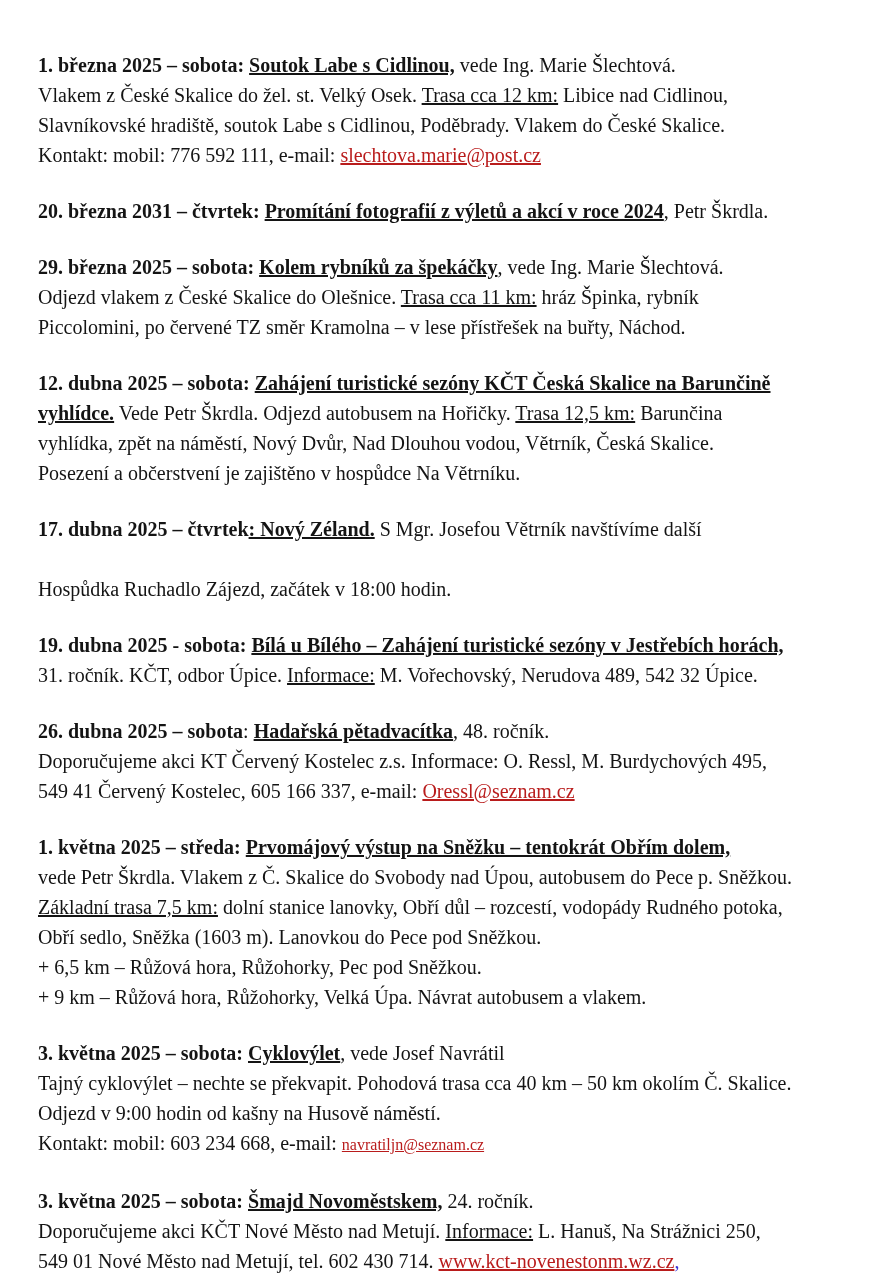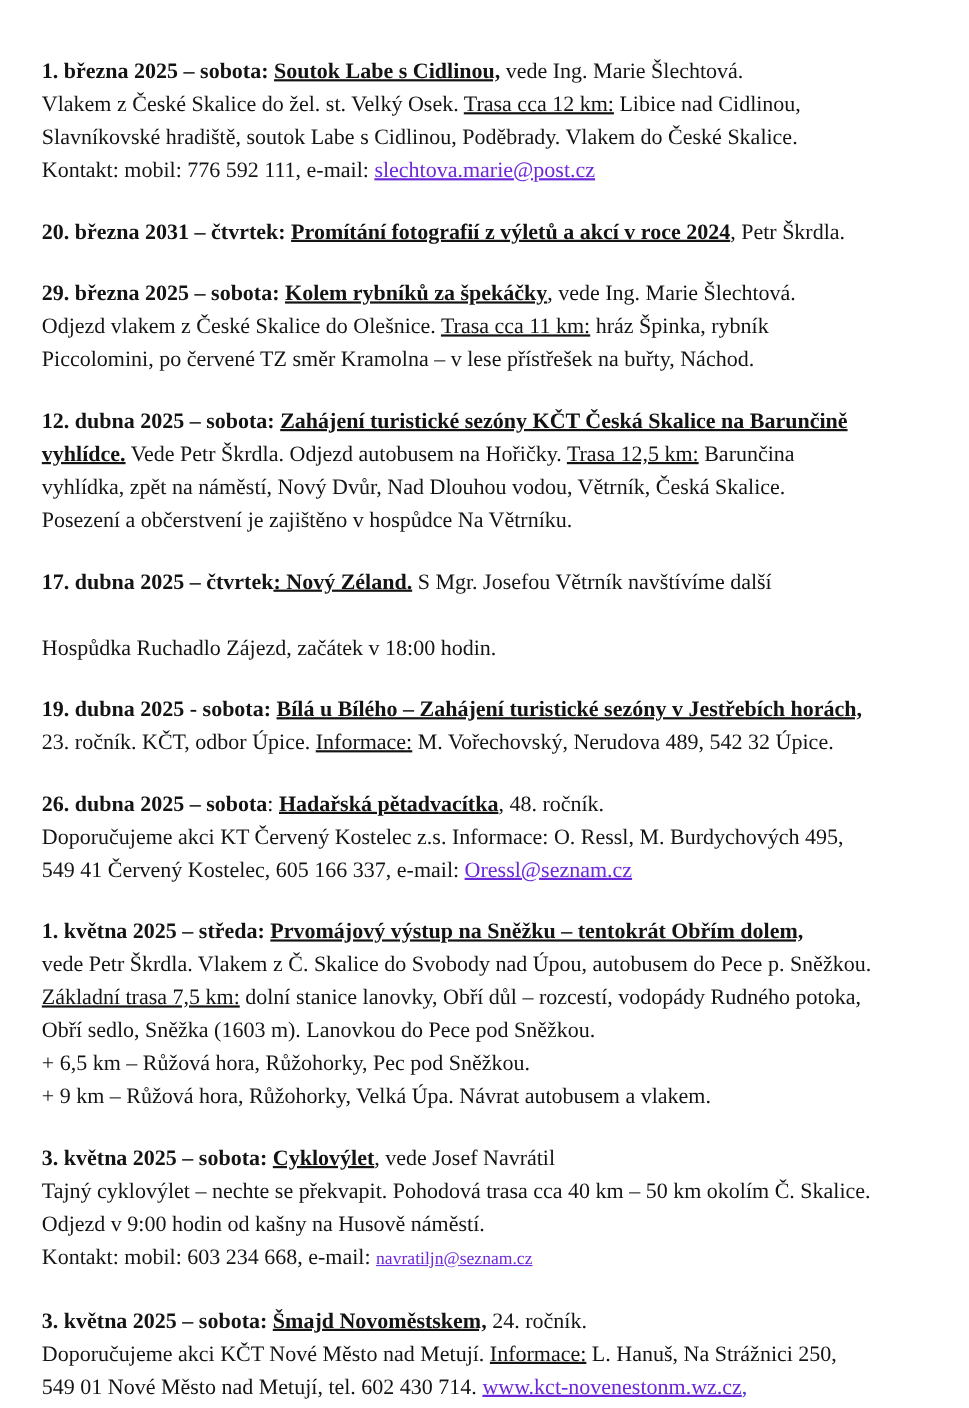--- a/index.html
+++ b/index.html
@@ -20,32 +20,32 @@
   .event {
     margin: 0 0 26px 0;
     white-space: nowrap;
   }
   .seg-r  { font-weight: normal; }
   .seg-b  { font-weight: bold; }
   .seg-bu { font-weight: bold; text-decoration: underline; }
   .seg-u  { text-decoration: underline; }
   .seg-blue { color: #3934d8; }
   a.seg-link, a.seg-link-small {
-    color: #6d28d9;
+    color: #b91c1c;
     text-decoration: underline;
   }
   a.seg-link-small { font-size: 16px; }
 </style>
 </head>
 <body>
 
 <div class="page">
   <p class="event"><span class="seg-b">1. března 2025 – sobota: </span><span class="seg-bu">Soutok Labe s Cidlinou,</span><span class="seg-r"> vede Ing. Marie Šlechtová.</span><br><span class="seg-r">Vlakem z České Skalice do žel. st. Velký Osek. </span><span class="seg-u">Trasa cca 12 km:</span><span class="seg-r"> Libice nad Cidlinou,</span><br><span class="seg-r">Slavníkovské hradiště, soutok Labe s Cidlinou, Poděbrady. Vlakem do České Skalice.</span><br><span class="seg-r">Kontakt: mobil: 776 592 111, e-mail: </span><a class="seg-link" href="#">slechtova.marie@post.cz</a></p>
   <p class="event"><span class="seg-b">20. března 2031 – čtvrtek: </span><span class="seg-bu">Promítání fotografií z výletů a akcí v roce 2024</span><span class="seg-r">, Petr Škrdla.</span><br></p>
   <p class="event"><span class="seg-b">29. března 2025 – sobota: </span><span class="seg-bu">Kolem rybníků za špekáčky</span><span class="seg-u">,</span><span class="seg-r"> vede Ing. Marie Šlechtová.</span><br><span class="seg-r">Odjezd vlakem z České Skalice do Olešnice. </span><span class="seg-u">Trasa cca 11 km:</span><span class="seg-r"> hráz Špinka, rybník</span><br><span class="seg-r">Piccolomini, po červené TZ směr Kramolna – v lese přístřešek na buřty, Náchod.</span></p>
   <p class="event"><span class="seg-b">12. dubna 2025 – sobota: </span><span class="seg-bu">Zahájení turistické sezóny KČT Česká Skalice na Barunčině</span><br><span class="seg-bu">vyhlídce.</span><span class="seg-r"> Vede Petr Škrdla. Odjezd autobusem na Hořičky. </span><span class="seg-u">Trasa 12,5 km:</span><span class="seg-r"> Barunčina</span><br><span class="seg-r">vyhlídka, zpět na náměstí, Nový Dvůr, Nad Dlouhou vodou, Větrník, Česká Skalice.</span><br><span class="seg-r">Posezení a občerstvení je zajištěno v hospůdce Na Větrníku.</span></p>
   <p class="event"><span class="seg-b">17. dubna 2025 – čtvrtek</span><span class="seg-bu">: Nový Zéland.</span><span class="seg-r"> S Mgr. Josefou Větrník navštívíme další</span><br><br><span class="seg-r">Hospůdka Ruchadlo Zájezd, začátek v 18:00 hodin.</span></p>
-  <p class="event"><span class="seg-b">19. dubna 2025 - sobota: </span><span class="seg-bu">Bílá u Bílého – Zahájení turistické sezóny v Jestřebích horách,</span><br><span class="seg-r">23. ročník. KČT, odbor Úpice. </span><span class="seg-u">Informace:</span><span class="seg-r"> M. Vořechovský, Nerudova 489, 542 32 Úpice.</span></p>
+  <p class="event"><span class="seg-b">19. dubna 2025 - sobota: </span><span class="seg-bu">Bílá u Bílého – Zahájení turistické sezóny v Jestřebích horách,</span><br><span class="seg-r">31. ročník. KČT, odbor Úpice. </span><span class="seg-u">Informace:</span><span class="seg-r"> M. Vořechovský, Nerudova 489, 542 32 Úpice.</span></p>
   <p class="event"><span class="seg-b">26. dubna 2025 – sobota</span><span class="seg-r">: </span><span class="seg-bu">Hadařská pětadvacítka</span><span class="seg-r">, 48. ročník.</span><br><span class="seg-r">Doporučujeme akci KT Červený Kostelec z.s. Informace: O. Ressl, M. Burdychových 495,</span><br><span class="seg-r">549 41 Červený Kostelec, 605 166 337, e-mail: </span><a class="seg-link" href="#">Oressl@seznam.cz</a></p>
   <p class="event"><span class="seg-b">1. května 2025 – středa: </span><span class="seg-bu">Prvomájový výstup na Sněžku – tentokrát Obřím dolem,</span><br><span class="seg-r">vede Petr Škrdla. Vlakem z Č. Skalice do Svobody nad Úpou, autobusem do Pece p. Sněžkou.</span><br><span class="seg-u">Základní trasa 7,5 km:</span><span class="seg-r"> dolní stanice lanovky, Obří důl – rozcestí, vodopády Rudného potoka,</span><br><span class="seg-r">Obří sedlo, Sněžka (1603 m). Lanovkou do Pece pod Sněžkou.</span><br><span class="seg-r">+ 6,5 km – Růžová hora, Růžohorky, Pec pod Sněžkou.</span><br><span class="seg-r">+ 9 km – Růžová hora, Růžohorky, Velká Úpa. Návrat autobusem a vlakem.</span></p>
   <p class="event"><span class="seg-b">3. května 2025 – sobota: </span><span class="seg-bu">Cyklovýlet</span><span class="seg-r">, vede Josef Navrátil</span><br><span class="seg-r">Tajný cyklovýlet – nechte se překvapit. Pohodová trasa cca 40 km – 50 km okolím Č. Skalice.</span><br><span class="seg-r">Odjezd v 9:00 hodin od kašny na Husově náměstí.</span><br><span class="seg-r">Kontakt: mobil: 603 234 668, e-mail: </span><a class="seg-link-small" href="#">navratiljn@seznam.cz</a></p>
   <p class="event"><span class="seg-b">3. května 2025 – sobota: </span><span class="seg-bu">Šmajd Novoměstskem,</span><span class="seg-r"> 24. ročník.</span><br><span class="seg-r">Doporučujeme akci KČT Nové Město nad Metují. </span><span class="seg-u">Informace:</span><span class="seg-r"> L. Hanuš, Na Strážnici 250,</span><br><span class="seg-r">549 01 Nové Město nad Metují, tel. 602 430 714. </span><a class="seg-link" href="#">www.kct-novenestonm.wz.cz</a><span class="seg-blue">,</span></p>
 </div>
 
 </body></html>

